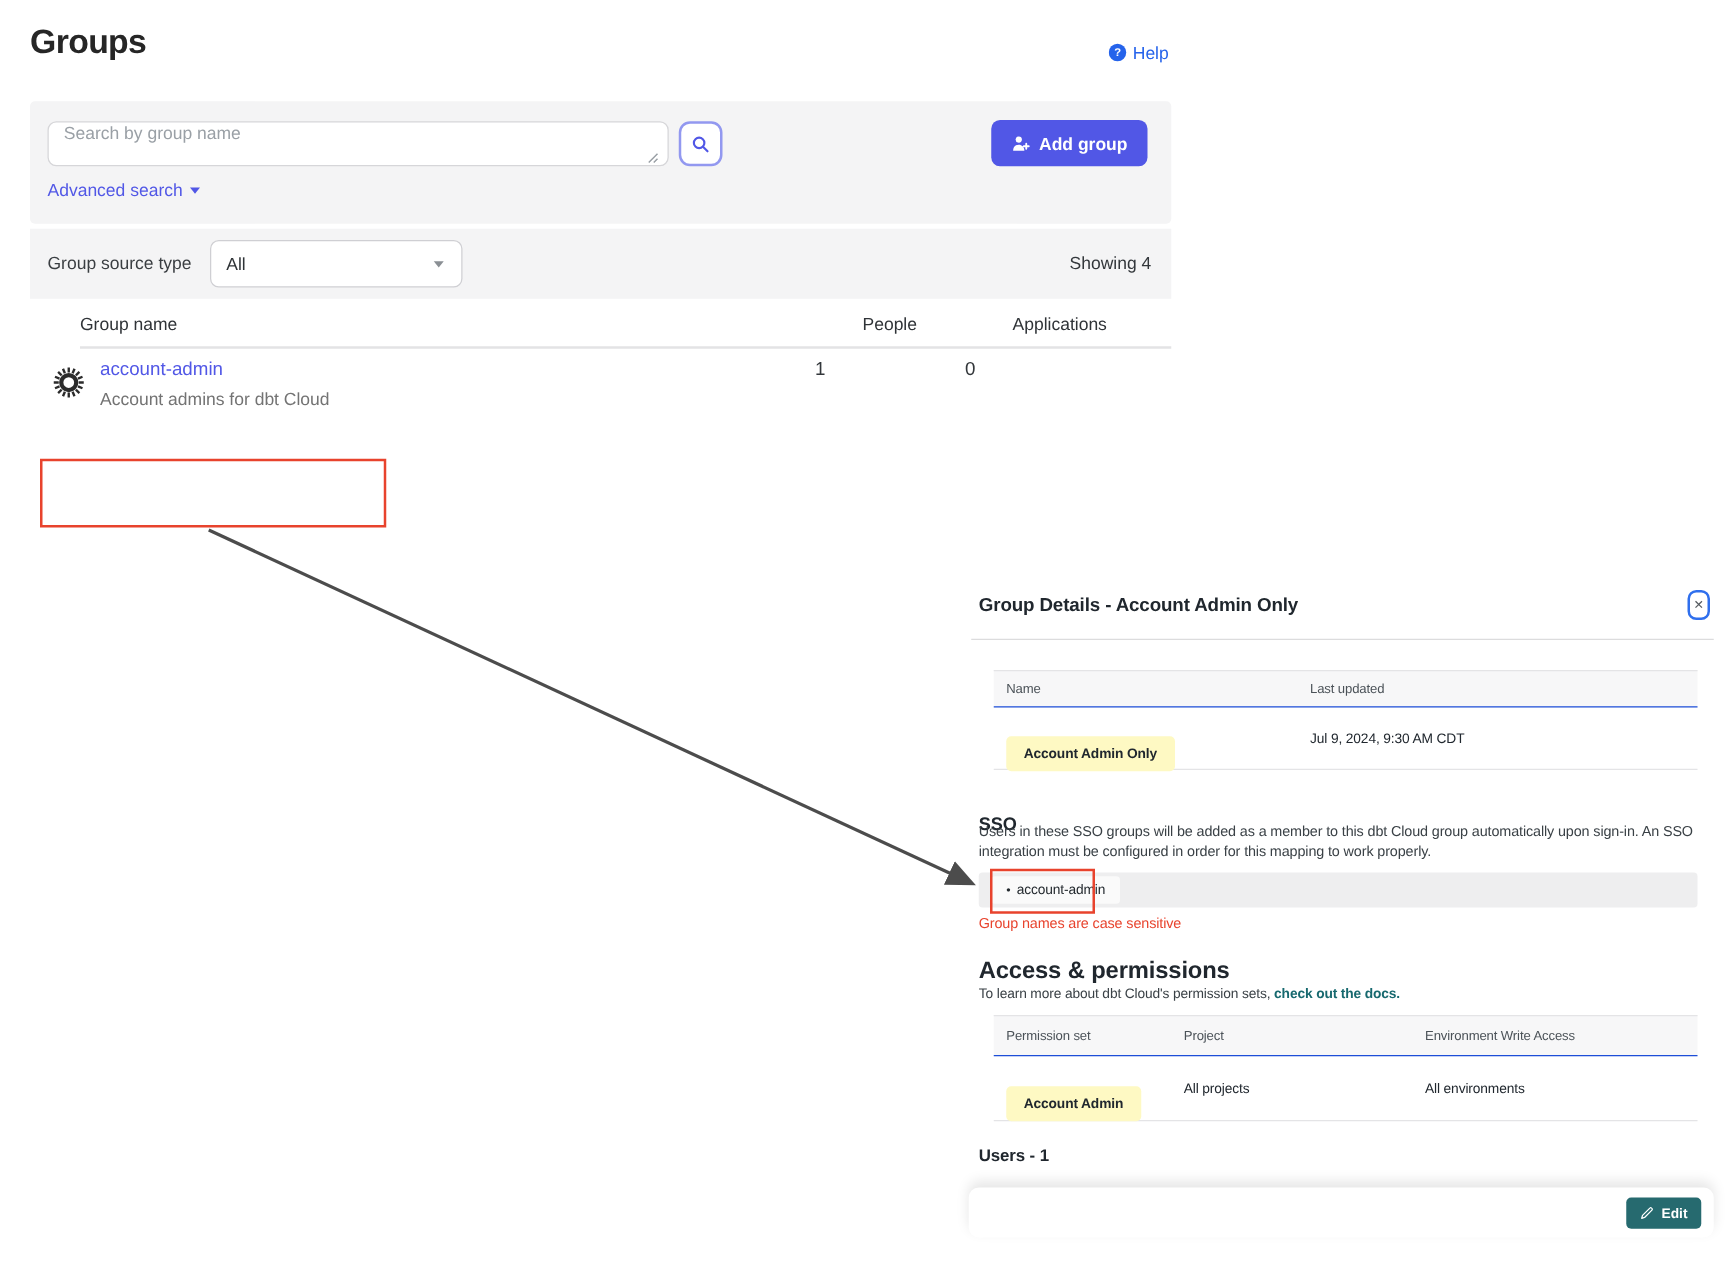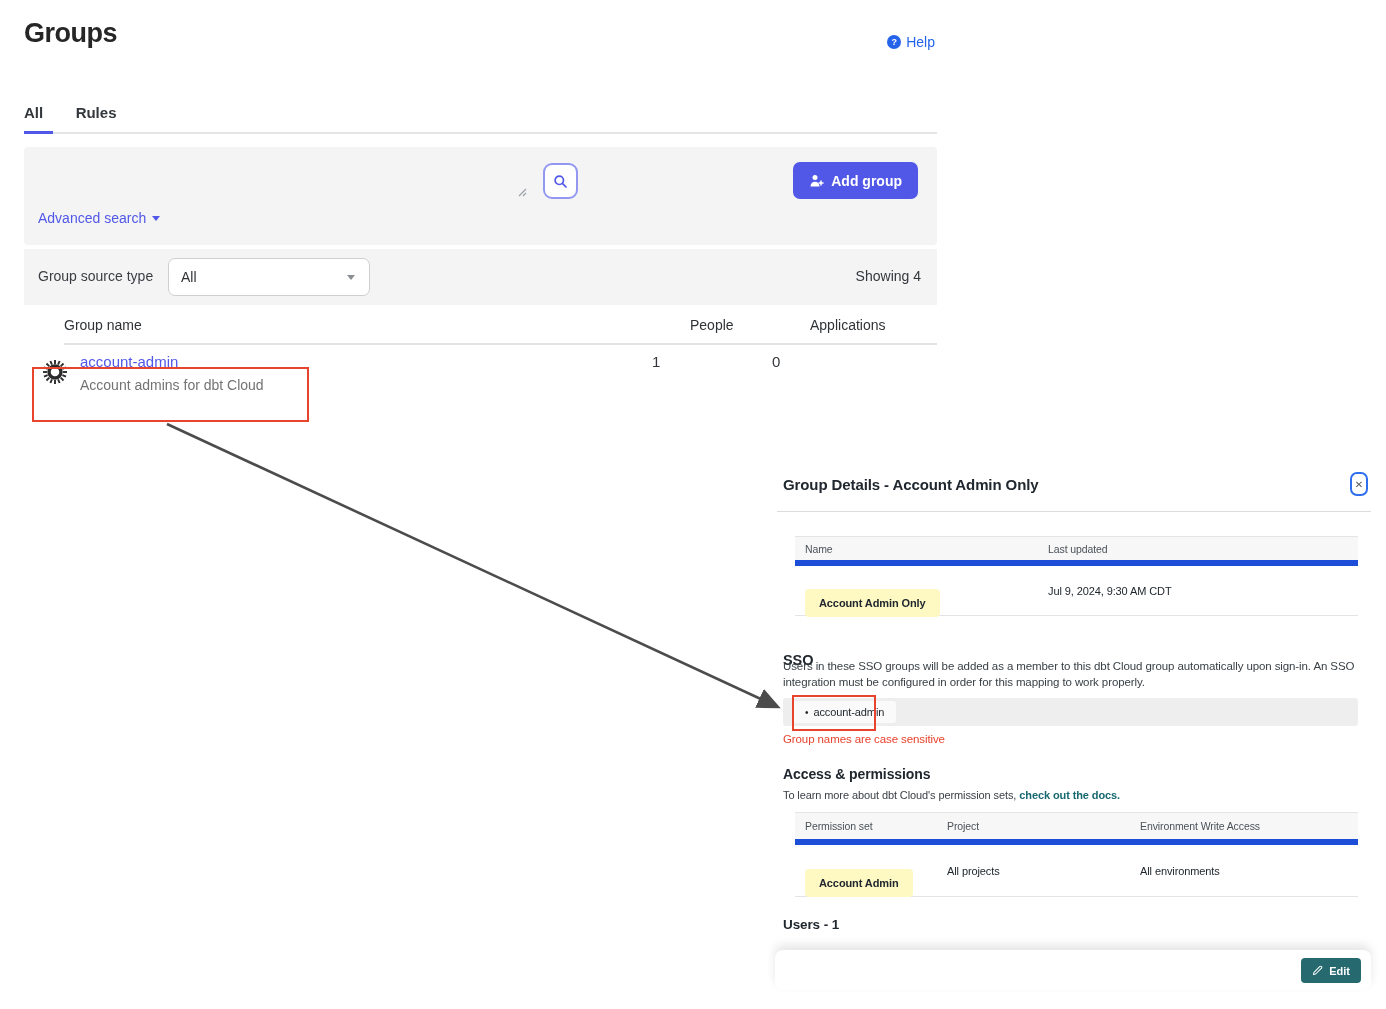--- a/index.html
+++ b/index.html
@@ -64,41 +64,41 @@
   .panel { position:absolute; left:783px; top:468px; width:588px; letter-spacing:-0.1px; }
   .panel-head { position:relative; height:34px; }
   .panel-title { font-size:15px; font-weight:700; color:#20272e; padding-top:8px; }
   .close-btn { position:absolute; right:3px; top:4px; width:18px; height:24px; background:#fff;
     border:2px solid #2f6fed; border-radius:7px; color:#555a5f; font-size:10px; display:flex;
     align-items:center; justify-content:center; cursor:pointer; padding:0; }
   .panel-divider { position:absolute; left:-6px; width:594px; top:43px; height:1px; background:#dcdcdd; }
 
   .mini-table { position:absolute; left:12px; width:563px; font-size:11px; }
   .mt-head { display:flex; height:30px; align-items:center; background:#f7f7f8;
-    border-top:1px solid #e4e4e6; border-bottom:6px solid #1d4ed8; color:#4b5258; font-size:10.5px; }
+    border-top:1px solid #e4e4e6; border-bottom:1px solid #1d4ed8; color:#4b5258; font-size:10.5px; }
   .mt-row { display:flex; align-items:center; border-bottom:1px solid #e4e4e6; }
   .name-table { top:68px; }
   .name-table .mt-row { height:50px; }
   .c1 { width:253px; padding-left:10px; }
   .c2 { flex:1; }
   .chip { display:inline-block; background:#fef9c3; border-radius:4px; padding:8px 14px;
     font-weight:700; color:#20272e; font-size:11px;margin-top:24px; }
   .cell-text { color:#20272e; font-size:11px; }
 
   .sso-heading { position:absolute; top:184px; left:0; font-size:14.5px; font-weight:700; color:#20272e; }
   .sso-desc { position:absolute; top:190px; left:0; width:588px; font-size:11.5px; line-height:1.42;
     color:#3a4146; }
   .sso-bar { position:absolute; top:230px; left:0; width:575px; height:28px; background:#eeeeef;
     border-radius:3px; display:flex; align-items:center; }
   .sso-chip { margin-left:10px; background:#fafafa; border-radius:3px; padding:5px 12px;
     font-size:11px; color:#23292e; display:flex; align-items:center; gap:5px; }
   .sso-chip::before { content:"•"; font-size:10px; color:#23292e; }
   .sso-warning { position:absolute; top:265px; left:0; font-size:11.5px; color:#e8432d; }
 
-  .access-heading { position:absolute; top:298px; left:0; font-size:14px; font-weight:700; color:#20272e; }
+  .access-heading { position:absolute; top:298px; left:0; font-size:19px; font-weight:700; color:#20272e; }
   .access-intro { position:absolute; top:321px; left:0; font-size:11px; color:#3a4146; }
   .docs-link { color:#17696f; font-weight:700; cursor:pointer; }
   .perm-table { top:344px; }
   .perm-table .mt-head { height:33px; }
   .perm-table .mt-row { height:52px; }
   .p1 { width:152px; padding-left:10px; }
   .p2 { width:193px; }
   .p3 { flex:1; }
 
   .users-heading { position:absolute; top:449px; left:0; font-size:13.5px; font-weight:700; color:#20272e; }
@@ -121,28 +121,23 @@
 <main class="left-col">
 
   <div class="header-row">
     <h1 class="page-title">Groups</h1>
     <div class="help-link">
       <span class="help-badge">?</span>
       <span>Help</span>
     </div>
   </div>
 
-  <div class="tabs-row">
-    <span class="tab">All</span>
-    <span class="tab">Rules</span>
-    <div class="tabs-divider"></div>
-    <div class="tab-underline"></div>
-  </div>
 
   <div class="search-panel">
+    <textarea class="search-input" placeholder="Search by group name" style=""></textarea>
     <svg class="resize-glyph" width="10" height="10" viewBox="0 0 10 10">
       <path d="M9 2 L2 9 M9 6 L6 9" stroke="#9aa0a6" stroke-width="1.2" fill="none"></path>
     </svg>
     <button class="search-btn">
       <svg width="15" height="15" viewBox="0 0 15 15">
         <circle cx="6.3" cy="6.3" r="4.2" fill="none" stroke="#5157e6" stroke-width="1.7"></circle>
         <line x1="9.6" y1="9.6" x2="13" y2="13" stroke="#5157e6" stroke-width="1.7" stroke-linecap="round"></line>
       </svg>
     </button>
     <div class="adv-search">

